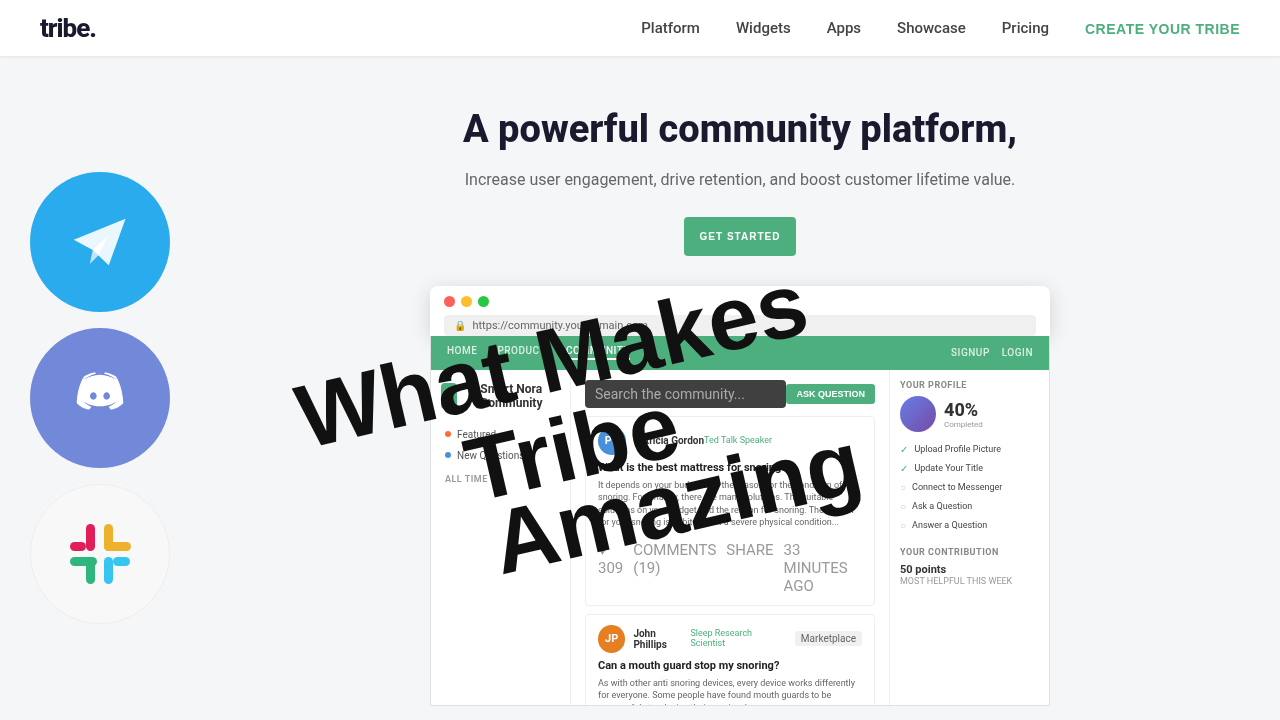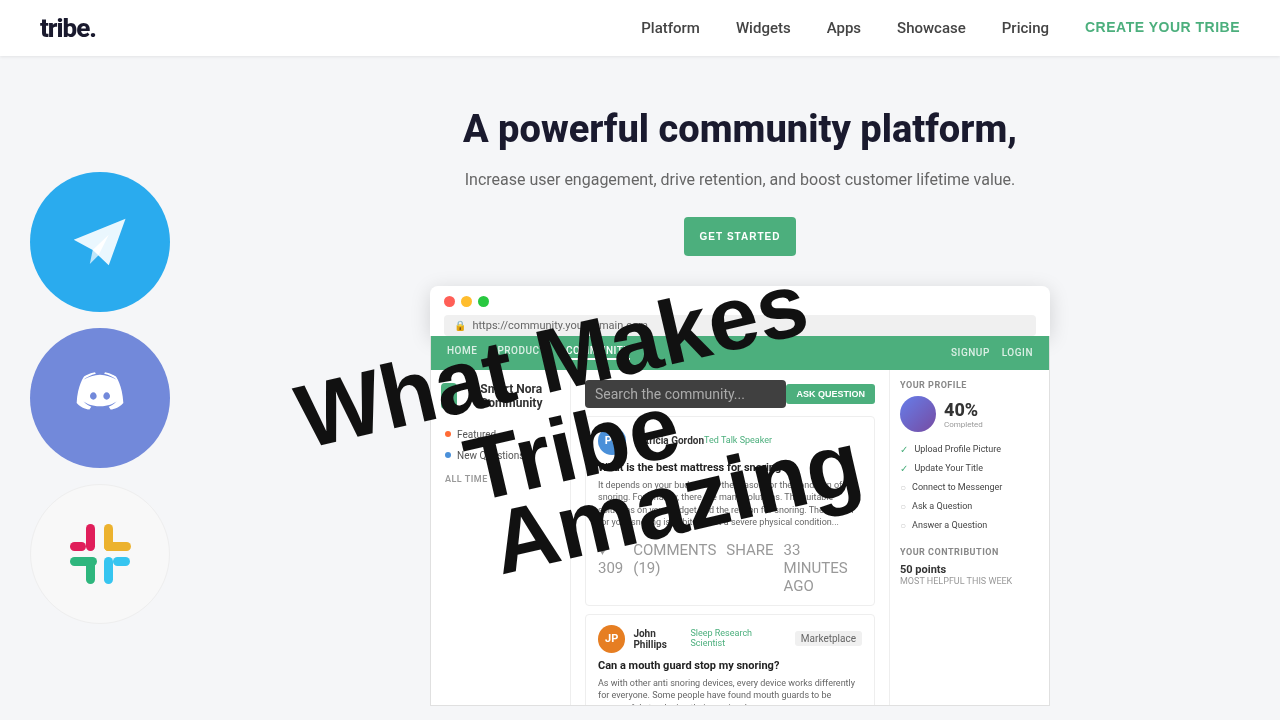--- a/index.html
+++ b/index.html
@@ -24,21 +24,21 @@
       z-index: 10;
     }
     .logo {
       font-size: 26px;
       font-weight: 800;
       color: #1a1a2e;
       letter-spacing: -1px;
     }
     nav {
       display: flex;
-      align-items: flex-start;
+      align-items: flex-end;
       gap: 36px;
     }
     nav a {
       text-decoration: none;
       color: #444;
       font-size: 15px;
       font-weight: 500;
     }
     .cta-btn {
       background: none;

